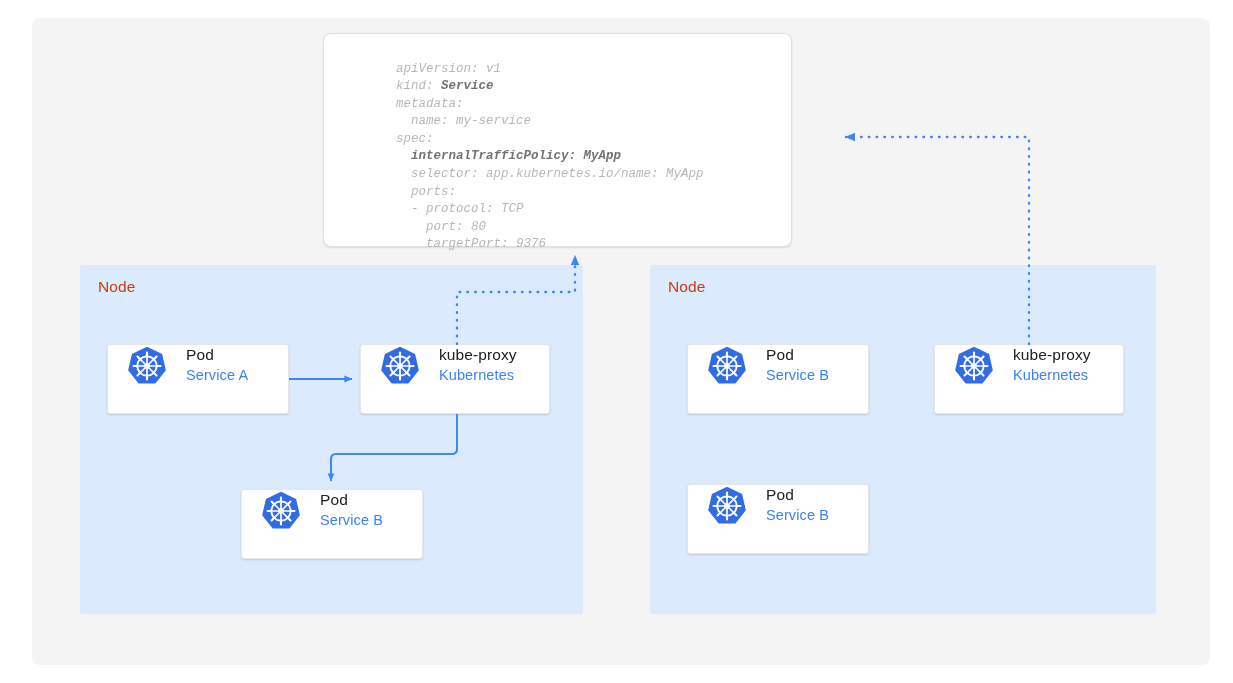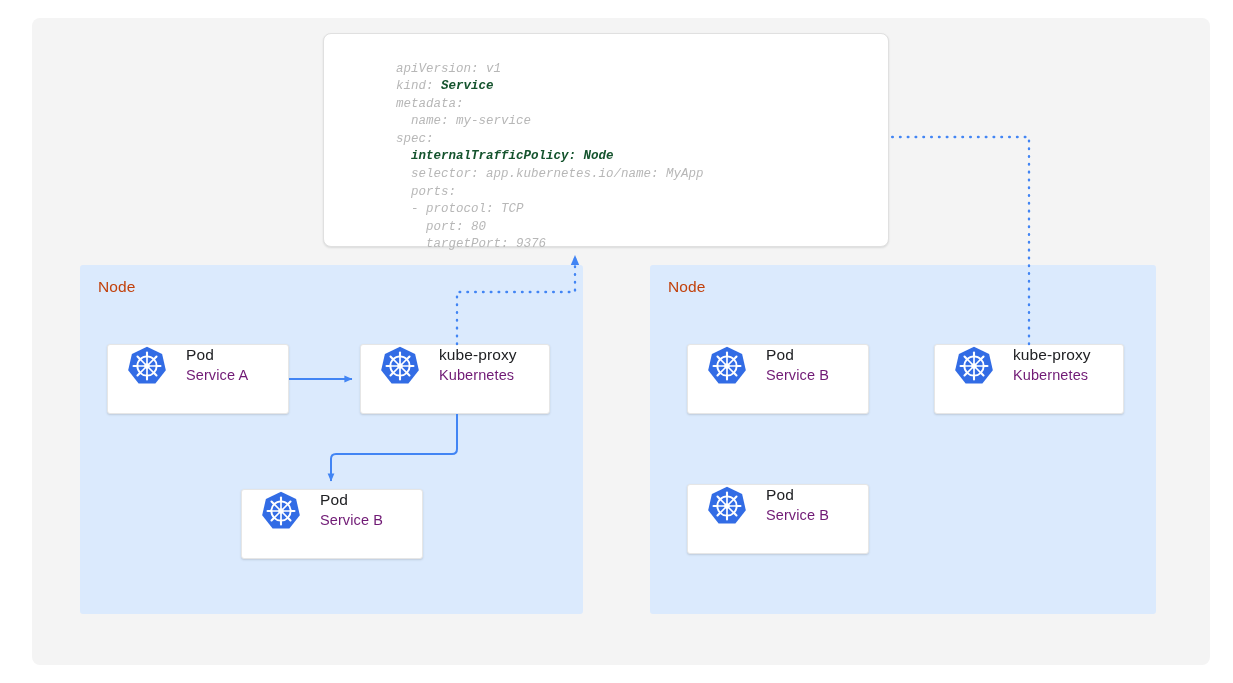--- a/index.html
+++ b/index.html
@@ -35,21 +35,21 @@
     height: 683px;
     pointer-events: none;
     z-index: 5;
   }
 
   
   #code-card {
     position: absolute;
     left: 323px;
     top: 33px;
-    width: 566px;
+    width: 469px;
     height: 214px;
     background: #ffffff;
     border: 1px solid #e0e0e0;
     border-radius: 8px;
     box-shadow: 0 1px 2px rgba(60,64,67,0.14);
     box-sizing: border-box;
     z-index: 6;
     padding-left: 36px;
   }
   #code-body {
@@ -58,21 +58,21 @@
     top: 14px;
     font-family: "Liberation Mono", "DejaVu Sans Mono", monospace;
     font-style: italic;
     font-size: 12.5px;
     line-height: 17.6px;
     color: #b7b7b7;
     white-space: pre;
   }
   #code-body .b {
     font-weight: bold;
-    color: #14532d;
+    color: #737373;
   }
 
   
   .node-panel {
     position: absolute;
     background: #dbeafd;
     border-radius: 3px;
     z-index: 1;
   }
   #node-left  { left: 80px;  top: 265px; width: 503px; height: 349px; }
@@ -111,21 +111,21 @@
     justify-content: center;
   }
   .card .card-title {
     font-size: 15.5px;
     color: #202124;
     line-height: 20px;
     letter-spacing: 0.1px;
   }
   .card .card-sub {
     font-size: 14.5px;
-    color: #701a75;
+    color: #3b82f6;
     line-height: 20px;
     letter-spacing: 0.1px;
   }
 
   
   #card-pod-a        { left: 107px; top: 344px; width: 182px; height: 70px; }
   #card-kproxy-left  { left: 360px; top: 344px; width: 190px; height: 70px; }
   #card-pod-b-left   { left: 241px; top: 489px; width: 182px; height: 70px; }
   #card-pod-b1-right { left: 687px; top: 344px; width: 182px; height: 70px; }
   #card-kproxy-right { left: 934px; top: 344px; width: 190px; height: 70px; }
@@ -168,21 +168,21 @@
     <path d="M1029,344 L1029,137 L846,137" fill="none" stroke="#4285f4" stroke-width="2.4" stroke-dasharray="0.6 7.2" stroke-linecap="round" marker-end="url(#arrow-l)"></path>
   </g>
 </svg>
 
 <div id="code-card">
   <pre id="code-body">apiVersion: v1
 kind: <span class="b">Service</span>
 metadata:
   name: my-service
 spec:
-<span class="b">  internalTrafficPolicy: Node</span>
+<span class="b">  internalTrafficPolicy: MyApp</span>
   selector: app.kubernetes.io/name: MyApp
   ports:
   - protocol: TCP
     port: 80
     targetPort: 9376</pre>
 </div>
 
 <div id="node-left" class="node-panel">
   <div class="node-label">Node</div>
 </div>

